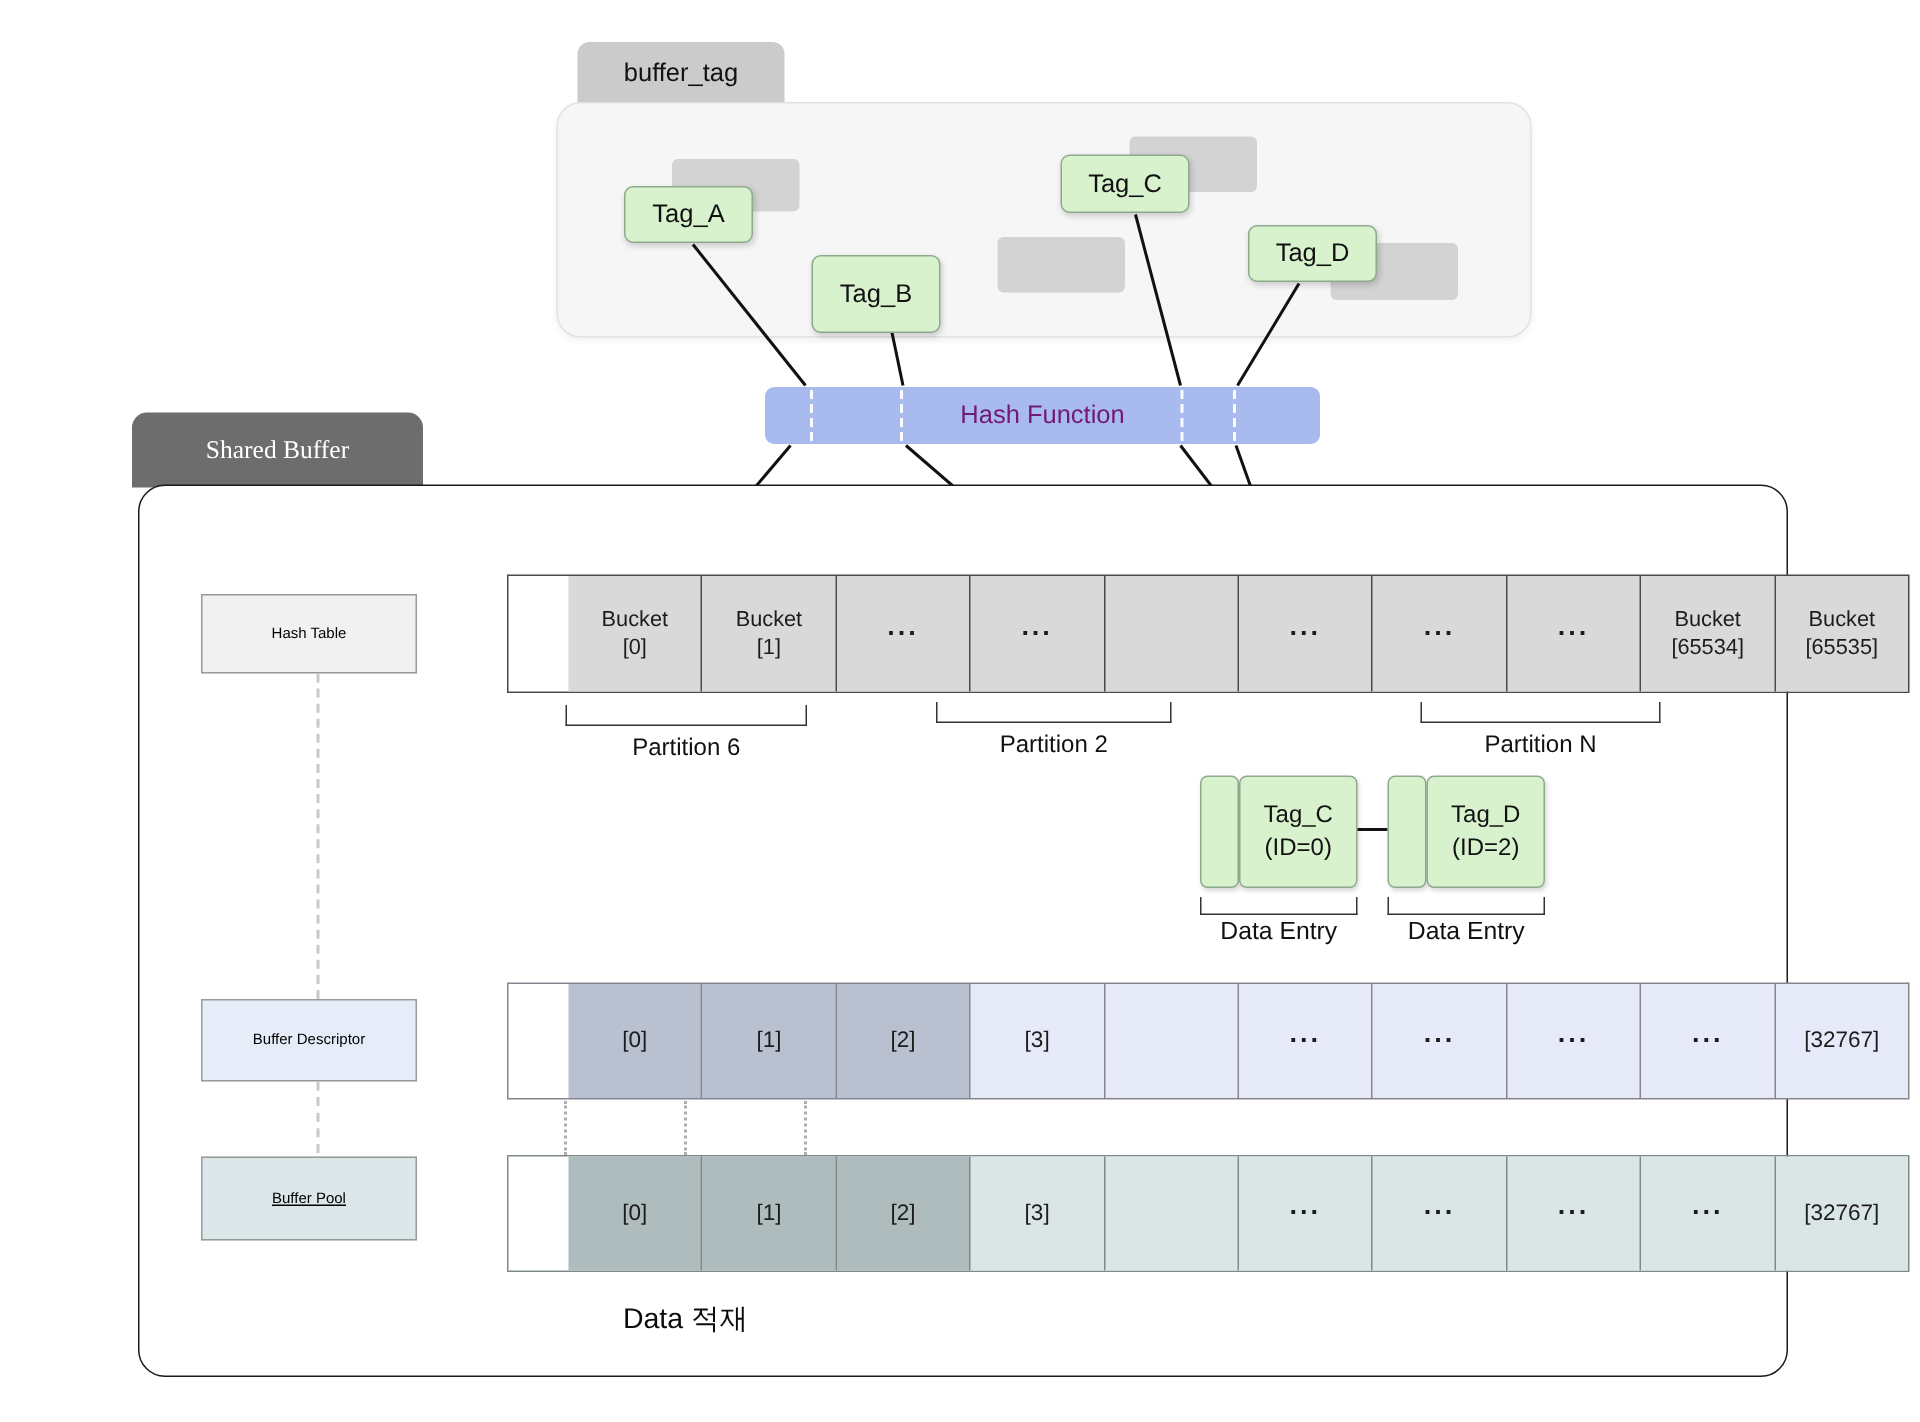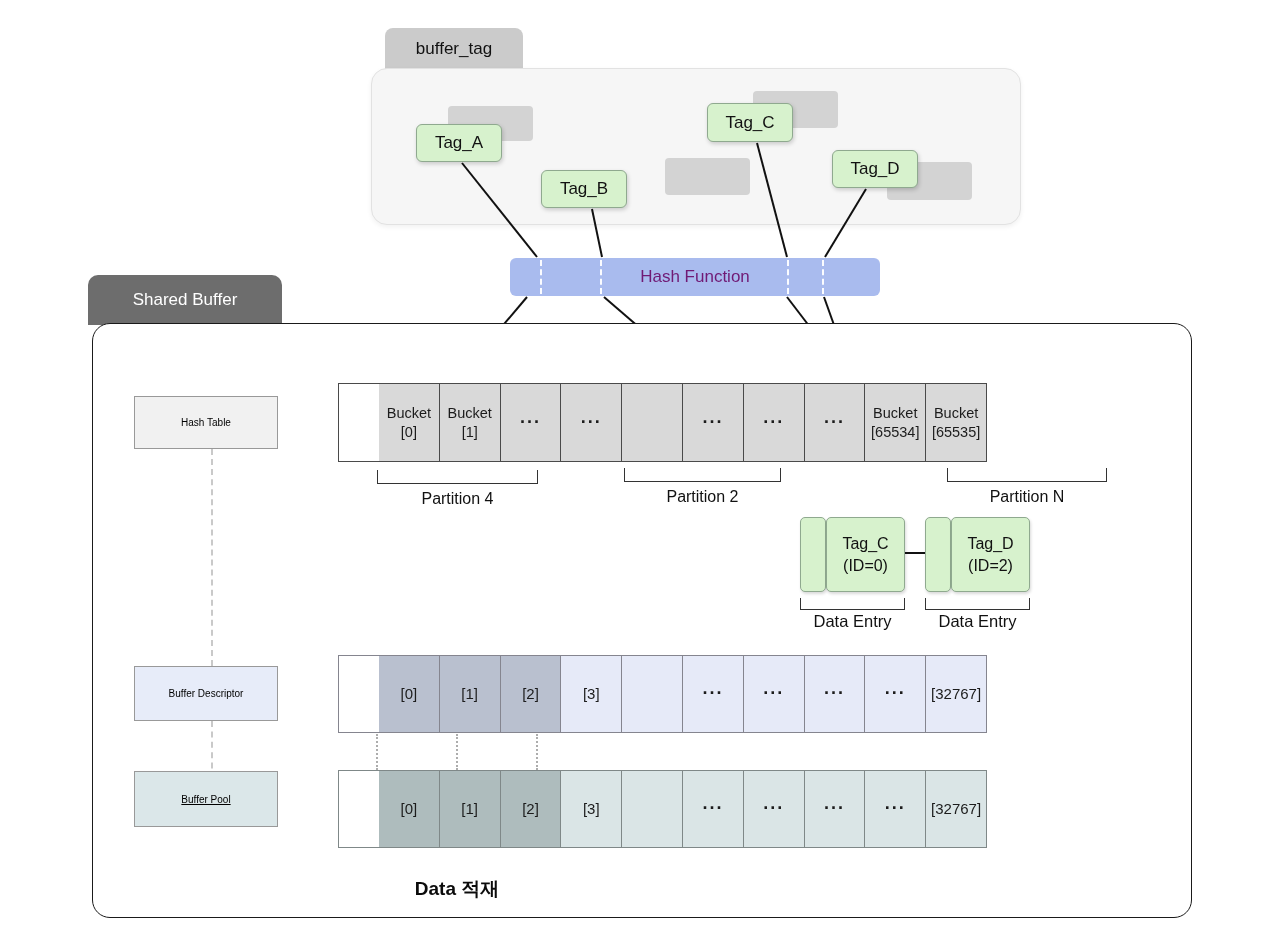--- a/index.html
+++ b/index.html
@@ -26,34 +26,34 @@
   .tag{background:var(--tag-green);border:1px solid var(--tag-border);border-radius:6px;
     font-size:17px;color:#111;box-shadow:1px 2px 4px rgba(0,0,0,.18);}
 
   
   .hash-bar{left:510px;top:258px;width:370px;height:38px;background:var(--hash-bar);
     border-radius:6px;font-size:17px;color:#701a75;}
   .hash-dash{top:260px;width:0;height:34px;border-left:2px dashed rgba(255,255,255,.95);}
 
   
   .sb-tab{left:88px;top:275px;width:194px;height:50px;background:var(--shared-tab);
-    border-radius:10px 10px 0 0;color:#fff;font-size:17px;}
+    border-radius:10px 10px 0 0;color:#fff;font-size:17px;font-family:Liberation Serif, serif;}
   .sb-frame{left:92px;top:323px;width:1100px;height:595px;background:#fff;
     border:1.5px solid #1a1a1a;border-radius:18px;}
 
   
   .side-box{left:134px;width:144px;font-size:10px;color:#000000;border:1px solid #999;}
   .hash-table-box{top:396px;height:53px;background:#f1f1f1;}
   .desc-box{top:666px;height:55px;background:#e7ecf9;}
   .pool-box{top:771px;height:56px;background:#dbe7e9;text-decoration:underline;}
   .vdash{left:211px;width:0;border-left:2px dashed #c9c9c9;}
   .vdot{width:0;border-left:2px dotted #adadad;top:734px;height:36px;}
 
   
-  .row{left:338px;width:649px;display:flex;padding-left:40px;}
+  .row{left:338px;width:935px;display:flex;padding-left:40px;}
   .row .cell{flex:1;display:flex;flex-direction:column;align-items:center;justify-content:center;
     line-height:1.3;}
   .bucket-row{top:383px;height:79px;border:1.5px solid #4a4a4a;}
   .bucket-row .cell{background:var(--bucket-cell);font-size:14.5px;color:#1c1c1c;}
   .bucket-row .cell + .cell{border-left:1.5px solid #4a4a4a;}
   .desc-row{top:655px;height:78px;border:1.5px solid #85858f;}
   .desc-row .cell{background:var(--desc-light);font-size:15px;color:#1c1c1c;}
   .desc-row .cell.dark{background:var(--desc-dark);}
   .desc-row .cell + .cell{border-left:1.5px solid #85858f;}
   .pool-row{top:770px;height:78px;border:1.5px solid #7f8888;}
@@ -67,21 +67,21 @@
     border-bottom:1.5px solid #333;}
   .plabel{font-size:16px;color:#111;text-align:center;}
 
   
   .entry{background:var(--tag-green);border:1px solid var(--tag-border);border-radius:5px;
     box-shadow:1px 2px 3px rgba(0,0,0,.15);}
   .entry-text{display:flex;flex-direction:column;align-items:center;justify-content:center;
     font-size:16px;color:#111;line-height:1.35;}
   .entry-link{top:552px;width:20px;height:2px;background:#111;}
 
-  .bottom-caption{top:866px;font-size:19px;font-weight:700;color:#0b0b0b;text-align:center;margin-top:10px;}
+  .bottom-caption{top:866px;font-size:19px;font-weight:400;color:#0b0b0b;text-align:center;}
 
   svg.overlay{position:absolute;left:0;top:0;pointer-events:none;}
 </style>
 </head>
 <body>
 
 <div class="canvas">
 
   <div class="abs center bt-tab">
       <span>buffer_tag</span>
@@ -106,21 +106,21 @@
     <line x1="527" y1="297" x2="466" y2="369" stroke="#111" stroke-width="2" marker-end="url(#ah)"></line>
     <line x1="604" y1="297" x2="691" y2="372" stroke="#111" stroke-width="2" marker-end="url(#ah)"></line>
     <line x1="787" y1="297" x2="842" y2="369" stroke="#111" stroke-width="2" marker-end="url(#ah)"></line>
     <line x1="824" y1="297" x2="849" y2="367" stroke="#111" stroke-width="2" marker-end="url(#ah)"></line>
     <line x1="854" y1="464" x2="854" y2="503" stroke="#111" stroke-width="2" marker-end="url(#ah)"></line>
   </svg>
 
   <div class="abs center tag" style="left:416px;top:124px;width:86px;height:38px">
       <span>Tag_A</span>
     </div>
-  <div class="abs center tag" style="left:541px;top:170px;width:86px;height:38px">
+  <div class="abs center tag" style="left:541px;top:170px;width:86px;height:52px">
       <span>Tag_B</span>
     </div>
   <div class="abs center tag" style="left:707px;top:103px;width:86px;height:39px">
       <span>Tag_C</span>
     </div>
   <div class="abs center tag" style="left:832px;top:150px;width:86px;height:38px">
       <span>Tag_D</span>
     </div>
 
   <div class="abs center hash-bar">
@@ -181,21 +181,21 @@
       </div>
     <div class="cell">
         <div>Bucket</div>
         <div>[65535]</div>
       </div>
   </div>
 
   <div class="abs bracket" style="left:377px;top:470px;width:161px"></div>
   <div class="abs bracket" style="left:624px;top:468px;width:157px"></div>
   <div class="abs bracket" style="left:947px;top:468px;width:160px"></div>
-  <div class="abs plabel" style="left:377px;top:490px;width:161px">Partition 4</div>
+  <div class="abs plabel" style="left:377px;top:490px;width:161px">Partition 6</div>
   <div class="abs plabel" style="left:624px;top:488px;width:157px">Partition 2</div>
   <div class="abs plabel" style="left:947px;top:488px;width:160px">Partition N</div>
 
   <div class="abs entry" style="left:800px;top:517px;width:26px;height:75px"></div>
   <div class="abs entry entry-text" style="left:826px;top:517px;width:79px;height:75px">
     <div>Tag_C</div>
     <div>(ID=0)</div>
   </div>
   <div class="abs entry-link" style="left:905px"></div>
   <div class="abs entry" style="left:925px;top:517px;width:26px;height:75px"></div>

